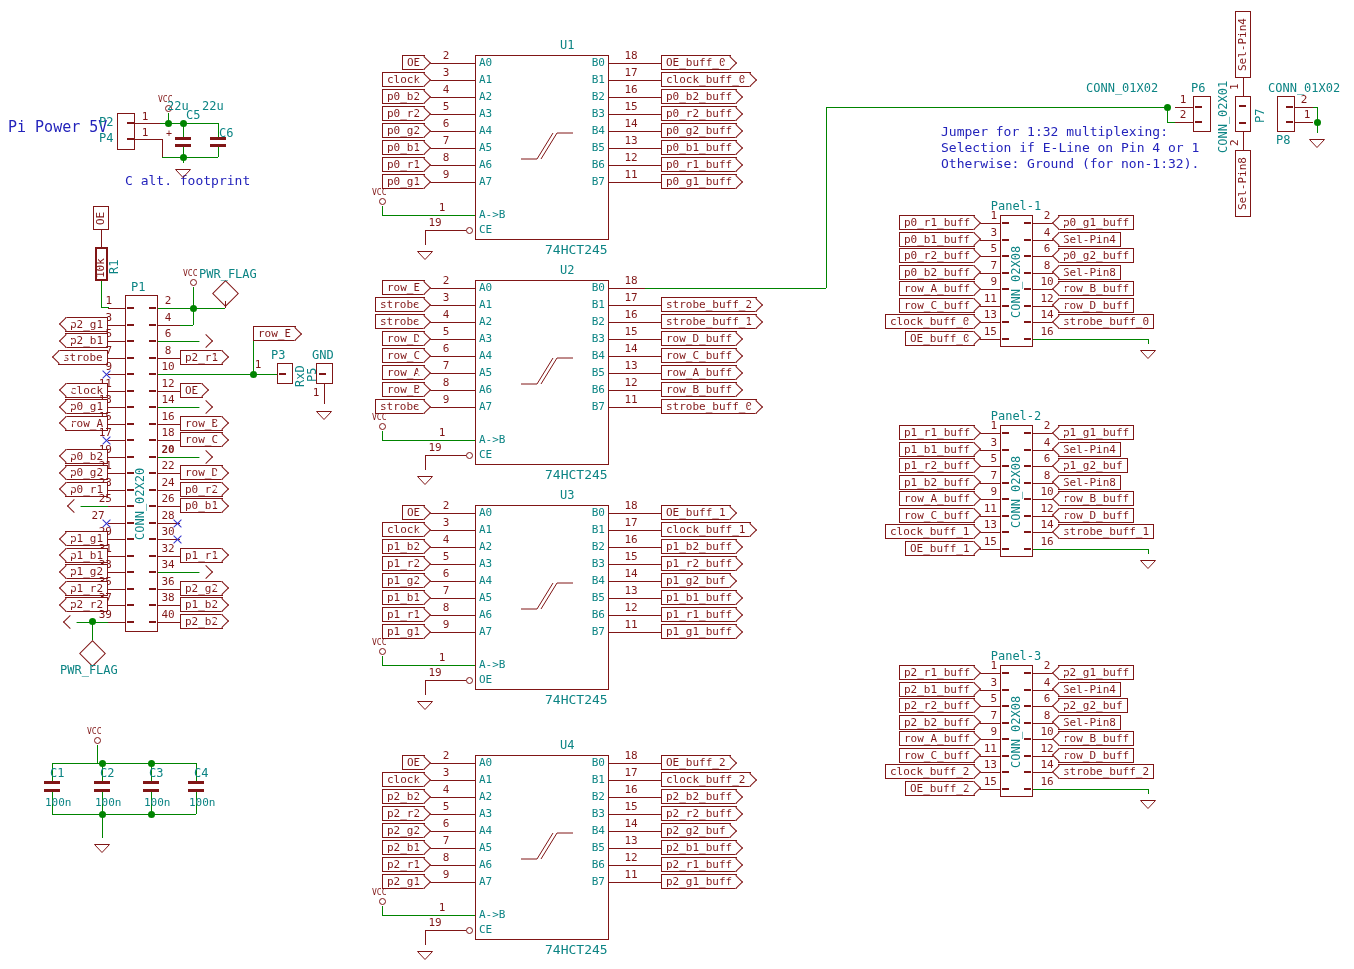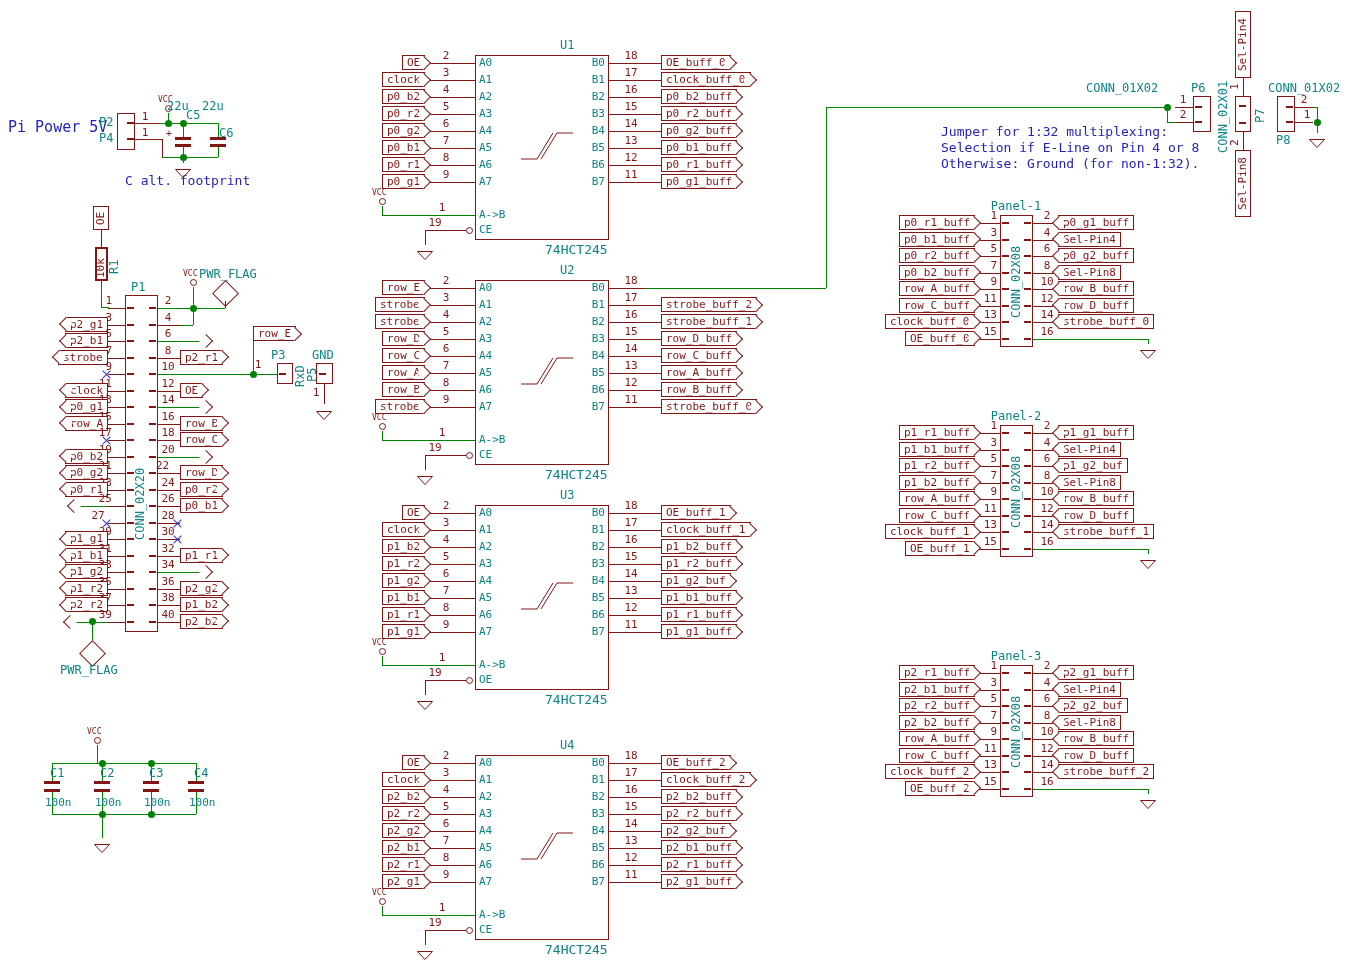--- a/index.html
+++ b/index.html
@@ -35,21 +35,21 @@
         text-align:center;box-sizing:border-box;}
   .plate{position:absolute;background:#801616;height:3px;width:16px;}
 </style>
 </head>
 <body>
 
 <div id="canvas">
   <div class="note" style="left:8px;top:119px;font-size:15px">Pi Power 5V</div>
   <div class="note" style="left:125px;top:173px">C alt. footprint</div>
   <div class="note" style="left:941px;top:124px">Jumper for 1:32 multiplexing:</div>
-  <div class="note" style="left:941px;top:140px">Selection if E-Line on Pin 4 or 8</div>
+  <div class="note" style="left:941px;top:140px">Selection if E-Line on Pin 4 or 1</div>
   <div class="note" style="left:941px;top:156px">Otherwise: Ground (for non-1:32).</div>
 <div class="box" style="left: 117px; top: 113px; width: 18px; height: 37px;"></div>
     <div class="abs" style="left: 127px; top: 122px; width: 7px; height: 2px; background: rgb(128, 22, 22);"></div>
     <div class="abs" style="left: 127px; top: 138px; width: 7px; height: 2px; background: rgb(128, 22, 22);"></div>
     <div class="ref" style="left: 99px; top: 116px;">P2</div>
     <div class="ref" style="left: 99px; top: 132px;">P4</div>
     <div class="num" style="left: 138px; top: 111px; width: 14px; text-align: center;">1</div>
     <div class="num" style="left: 138px; top: 127px; width: 14px; text-align: center;">1</div>
     <div class="abs" style="left: 135px; top: 123px; width: 25px; height: 1px; background: rgb(128, 22, 22);"></div>
     <div class="abs" style="left: 160px; top: 123px; width: 58px; height: 1px; background: rgb(0, 132, 0);"></div>
@@ -174,30 +174,30 @@
     <div class="abs" style="left: 158px; top: 440px; width: 22px; height: 1px; background: rgb(128, 22, 22);"></div>
     <div class="abs" style="left: 149px; top: 439px; width: 7px; height: 2px; background: rgb(128, 22, 22);"></div>
     <div class="num" style="left: 156px; top: 427px; width: 24px; text-align: center;">18</div>
     <div class="tag pt-r" style="left: 180px; top: 432px; width: 33px;">row_C</div>
     <div class="abs" style="left: 108px; top: 456.5px; width: 17px; height: 1px; background: rgb(128, 22, 22);"></div>
     <div class="abs" style="left: 127px; top: 455.5px; width: 7px; height: 2px; background: rgb(128, 22, 22);"></div>
     <div class="num" style="left: 84px; top: 443.5px; width: 28px; text-align: right;">19</div>
     <div class="tag pt-l" style="left: 65px; top: 448.5px; width: 33px;">p0_b2</div>
     <div class="abs" style="left: 158px; top: 456.5px; width: 22px; height: 1px; background: rgb(128, 22, 22);"></div>
     <div class="abs" style="left: 149px; top: 455.5px; width: 7px; height: 2px; background: rgb(128, 22, 22);"></div>
-    <div class="num" style="left: 156px; top: 443.5px; width: 24px; text-align: center;">20</div>
+    <div class="num" style="left: 156px; top: 443.5px; width: 24px; text-align: center; font-weight: bold;">20</div>
     <div class="abs" style="left: 158px; top: 456.5px; width: 44px; height: 1px; background: rgb(0, 132, 0);"></div>
     <div class="arr arr-r" style="left: 201px; top: 451.5px;"></div>
     <div class="abs" style="left: 108px; top: 473px; width: 17px; height: 1px; background: rgb(128, 22, 22);"></div>
     <div class="abs" style="left: 127px; top: 472px; width: 7px; height: 2px; background: rgb(128, 22, 22);"></div>
     <div class="num" style="left: 84px; top: 460px; width: 28px; text-align: right;">21</div>
     <div class="tag pt-l" style="left: 65px; top: 465px; width: 33px;">p0_g2</div>
     <div class="abs" style="left: 158px; top: 473px; width: 22px; height: 1px; background: rgb(128, 22, 22);"></div>
     <div class="abs" style="left: 149px; top: 472px; width: 7px; height: 2px; background: rgb(128, 22, 22);"></div>
-    <div class="num" style="left: 156px; top: 460px; width: 24px; text-align: left;">22</div>
+    <div class="num" style="left: 156px; top: 460px; width: 24px; text-align: center;">22</div>
     <div class="tag pt-r" style="left: 180px; top: 465px; width: 33px;">row_D</div>
     <div class="abs" style="left: 108px; top: 489.5px; width: 17px; height: 1px; background: rgb(128, 22, 22);"></div>
     <div class="abs" style="left: 127px; top: 488.5px; width: 7px; height: 2px; background: rgb(128, 22, 22);"></div>
     <div class="num" style="left: 84px; top: 476.5px; width: 28px; text-align: right;">23</div>
     <div class="tag pt-l" style="left: 65px; top: 481.5px; width: 33px;">p0_r1</div>
     <div class="abs" style="left: 158px; top: 489.5px; width: 22px; height: 1px; background: rgb(128, 22, 22);"></div>
     <div class="abs" style="left: 149px; top: 488.5px; width: 7px; height: 2px; background: rgb(128, 22, 22);"></div>
     <div class="num" style="left: 156px; top: 476.5px; width: 24px; text-align: center;">24</div>
     <div class="tag pt-r" style="left: 180px; top: 481.5px; width: 33px;">p0_r2</div>
     <div class="abs" style="left: 108px; top: 506px; width: 17px; height: 1px; background: rgb(128, 22, 22);"></div>

